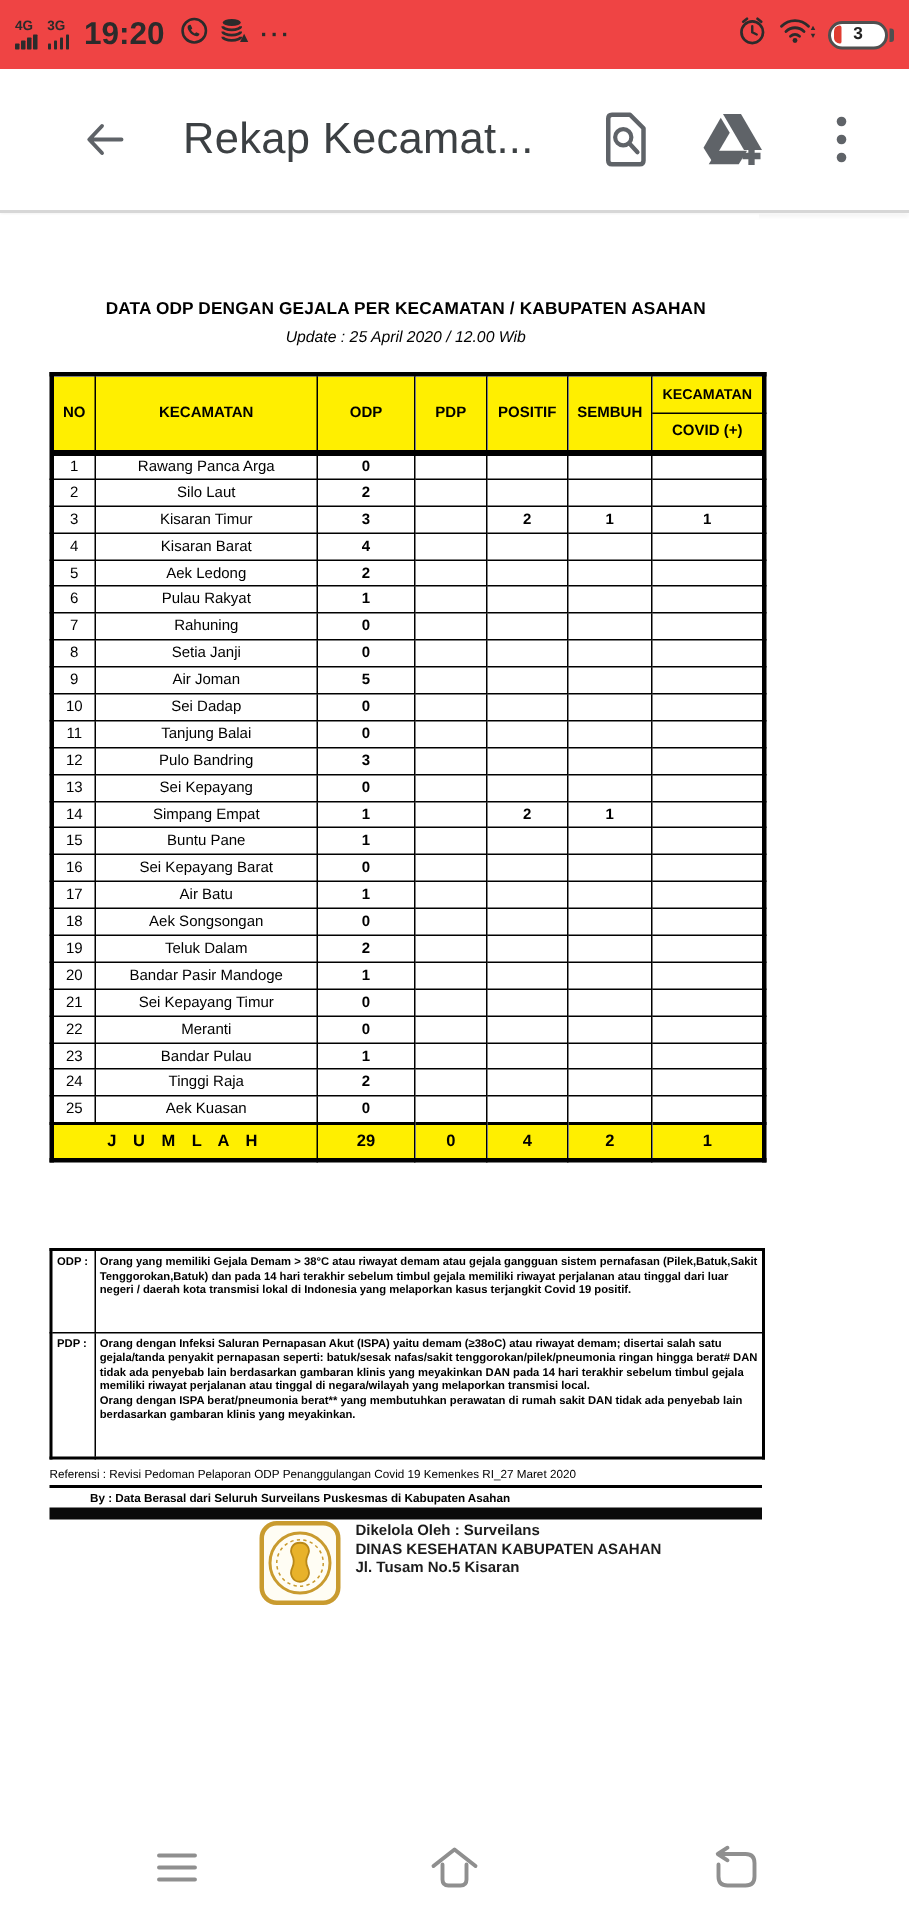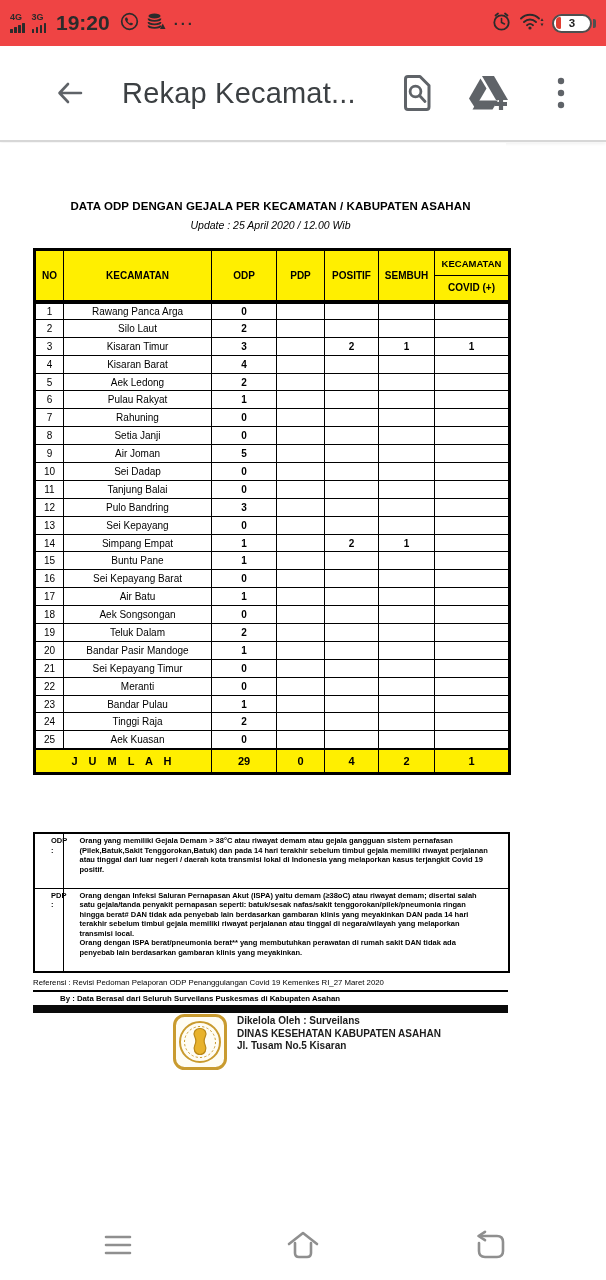--- a/index.html
+++ b/index.html
@@ -53,21 +53,21 @@
   table.main tbody td { height:17.9px; font-size:10px; }
   td.c-name { text-align:left; padding-left:4px; }
   td.c-num { font-weight:bold; }
   tr.total-row td { background:#ffef00; font-weight:bold; height:25px; font-size:11px;
     border-top:2px solid #000; }
   td.total-label { letter-spacing:4px;margin-left:20px; }
 
   table.notes { position:absolute; top:689px; left:33px; width:475px;
     border-collapse:collapse; table-layout:fixed; border:2.5px solid #000; }
   table.notes td { border:1.5px solid #000; vertical-align:top; font-size:7.5px; font-weight:bold;
-    line-height:9.6px; padding:2px 16px; }
+    line-height:9.6px; padding:2px 3px; }
   td.note-label { text-align:left; padding-left:2px; }
   td.note-text { text-align:left; white-space:pre-line; }
   tr.note-odp td { height:55px; } tr.note-pdp td { height:84px; }
 
   .ref-line { position:absolute; top:835px; left:33px; width:475px; font-size:7.8px; font-weight:normal; }
   .rule-thin { position:absolute; top:847px; left:33px; width:475px; height:2px; background:#000; }
   .by-line  { position:absolute; top:851px; left:33px; width:475px; font-size:7.8px; font-weight:bold;margin-left:27px; }
   .rule-thick { position:absolute; top:862px; left:33px; width:475px; height:8px; background:#0a0a0a; }
   .logo { position:absolute; top:870px; left:172px; }
   .footer-block { position:absolute; top:872px; left:237px; font-size:10px; font-weight:bold;

